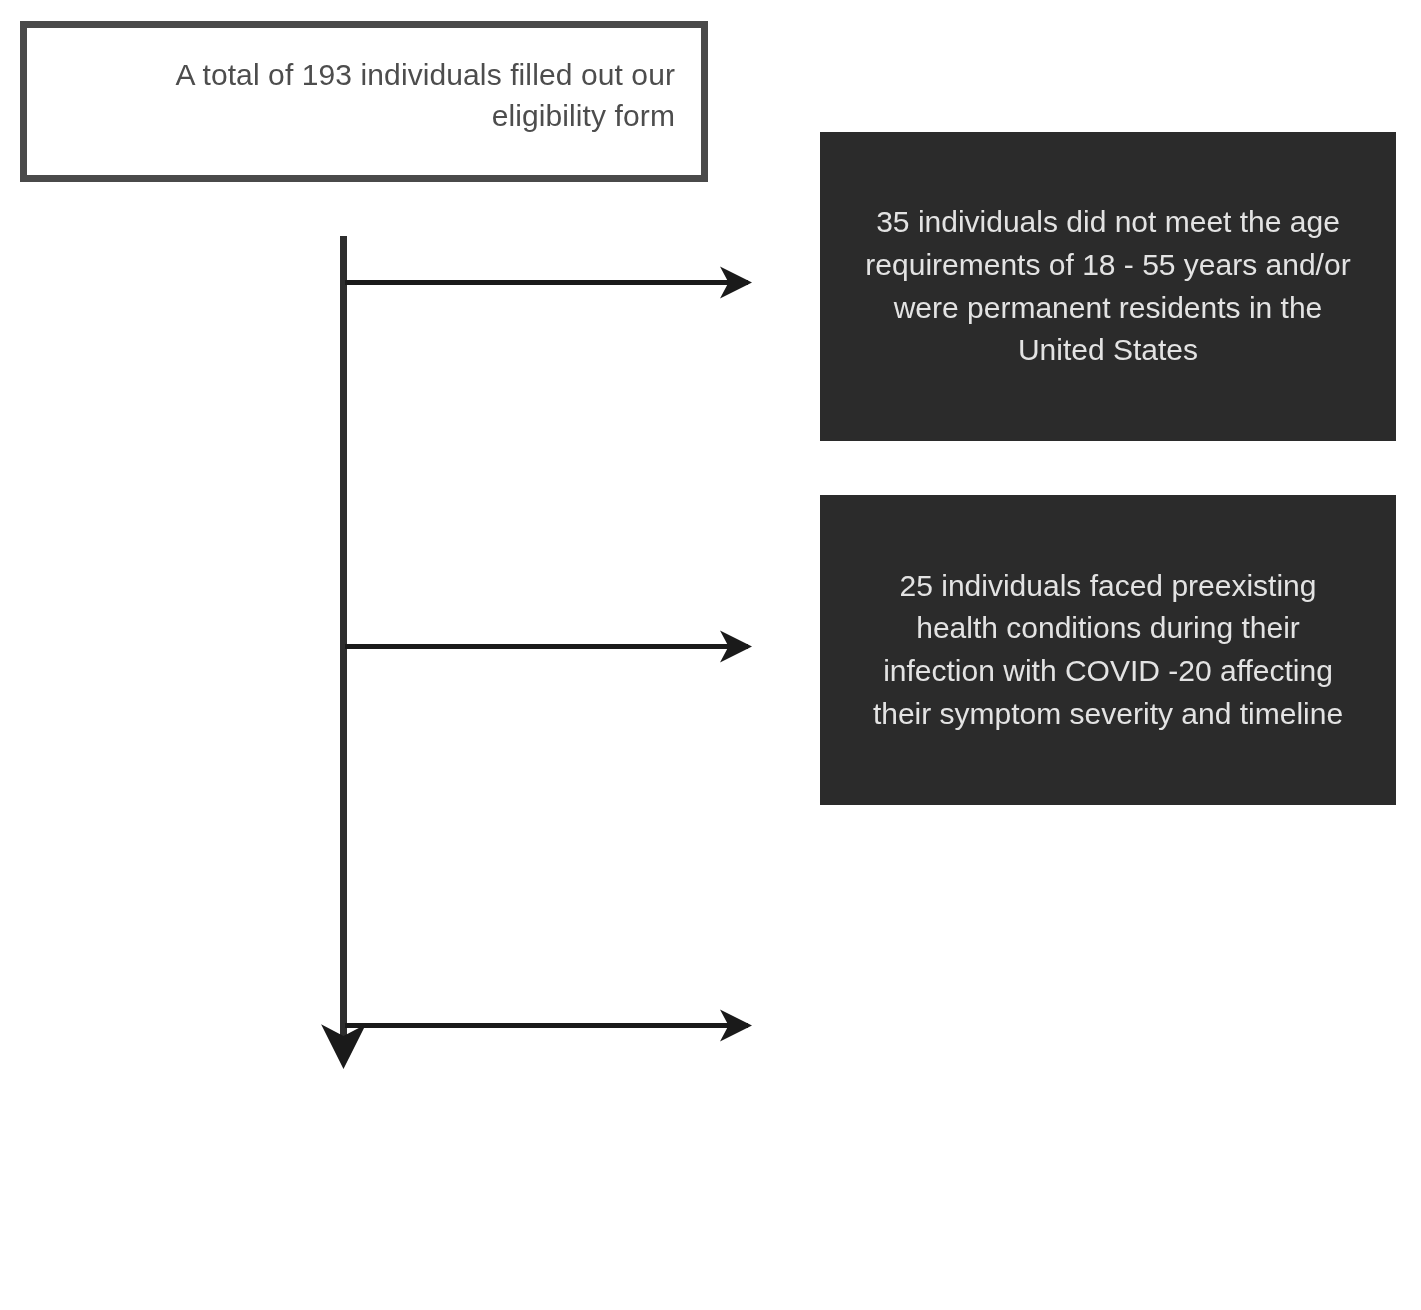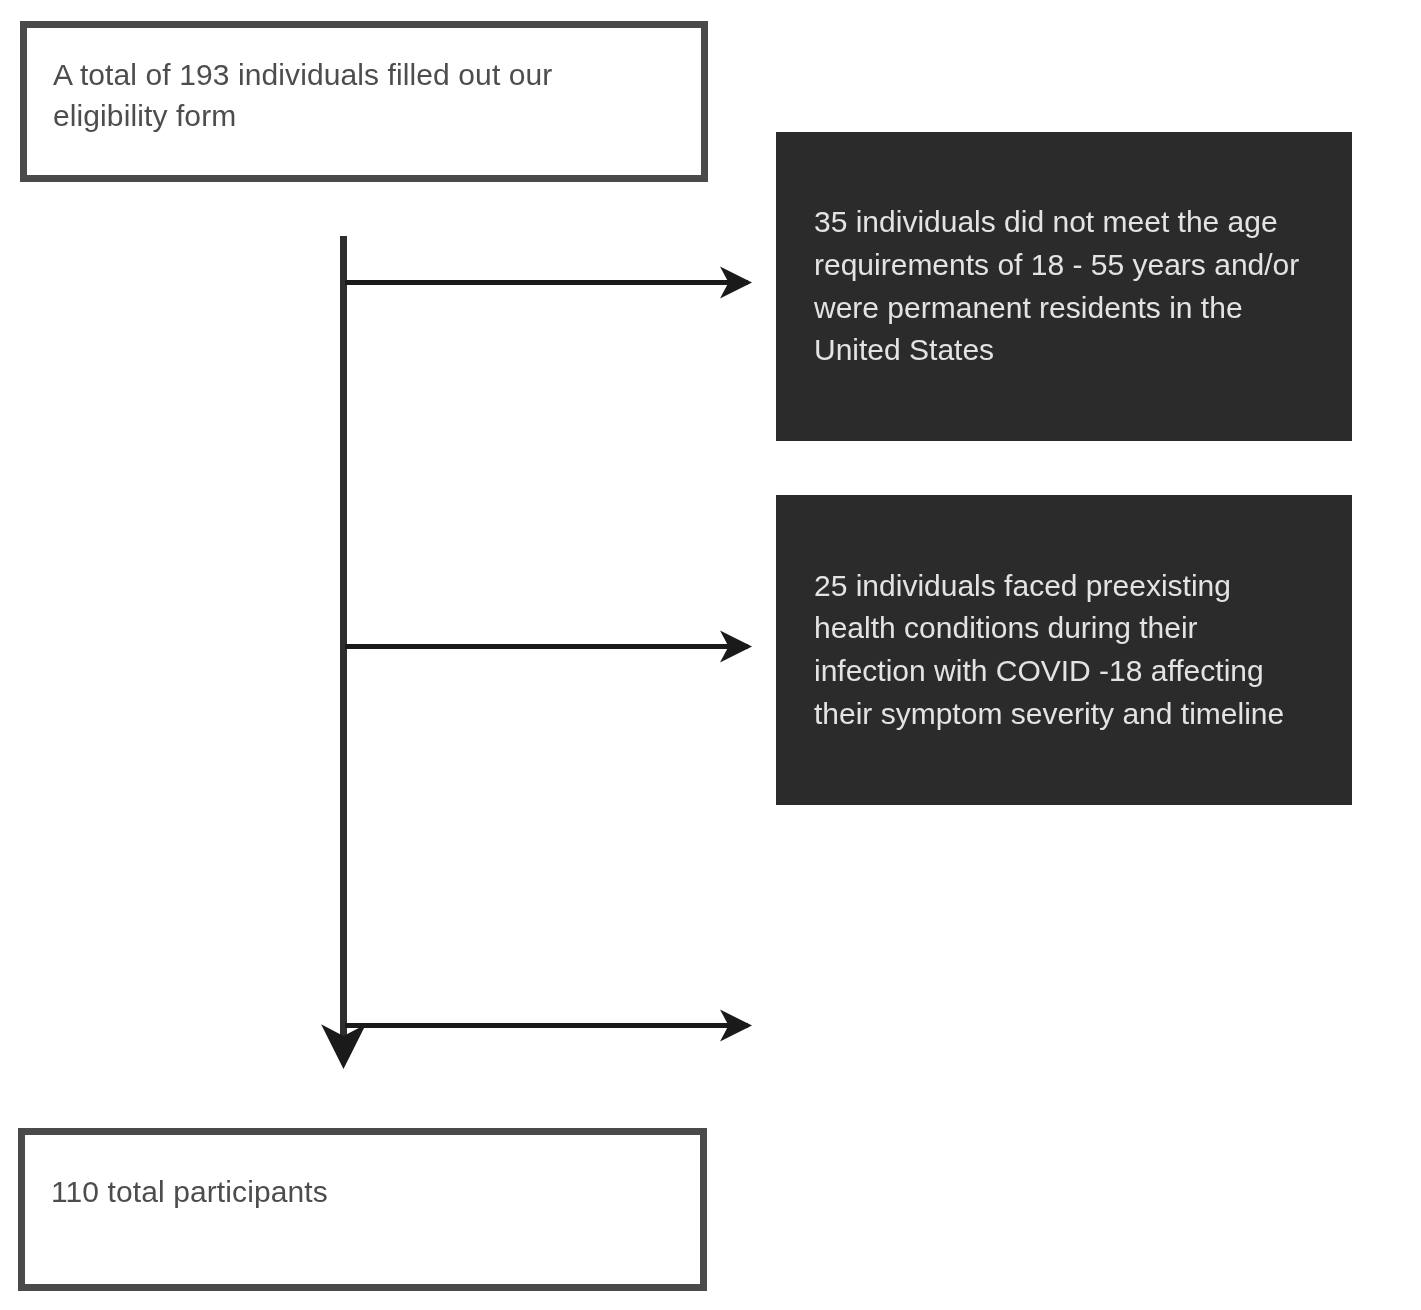--- a/index.html
+++ b/index.html
@@ -20,21 +20,21 @@
 
   
   .flow-box {
     position: absolute;
     box-sizing: border-box;
     background: #ffffff;
     border: 7px solid #4a4a4a;
     display: flex;
     align-items: flex-start;
     justify-content: center;
-    text-align: left;
+    text-align: right;
   }
   .flow-box .box-text {
     color: #4d4d4d;
     font-size: 30px;
     line-height: 1.38;
     letter-spacing: 0.1px;
     font-weight: 400;
     padding: 0 26px;
     width: 100%;
     box-sizing: border-box;
@@ -57,22 +57,22 @@
   #box-participants .box-text { padding-top: 36px; }
 
   
   .exclusion-box {
     position: absolute;
     box-sizing: border-box;
     background: #2b2b2b;
     display: flex;
     align-items: center;
     justify-content: center;
-    text-align: left;
-    left: 776px;
+    text-align: center;
+    left: 820px;
     width: 576px;
   }
   .exclusion-box .box-text {
     color: #e3e3e3;
     font-size: 30px;
     line-height: 1.42;
     font-weight: 400;
     padding: 0 38px;
     width: 100%;
     box-sizing: border-box;
@@ -99,27 +99,24 @@
 
   <div class="flow-box" id="box-eligibility">
     <div class="box-text">A total of 193 individuals filled out our eligibility form</div>
   </div>
 
   <div class="exclusion-box" id="box-exclusion-age">
     <div class="box-text">35 individuals did not meet the age requirements of 18 - 55 years and/or were permanent residents in the United States</div>
   </div>
 
   <div class="exclusion-box" id="box-exclusion-health">
-    <div class="box-text">25 individuals faced preexisting health conditions during their infection with COVID -18 affecting their symptom severity and timeline</div>
+    <div class="box-text">25 individuals faced preexisting health conditions during their infection with COVID -20 affecting their symptom severity and timeline</div>
   </div>
 
 
-  <div class="flow-box" id="box-participants">
-    <div class="box-text">110 total participants</div>
-  </div>
 
   <svg id="connectors" viewBox="0 0 1421 1310">
     <defs>
       <marker id="arrow-right" markerWidth="7" markerHeight="7" refX="5.6" refY="3.5" orient="auto" markerUnits="strokeWidth">
         <path d="M0,0.3 L6.4,3.5 L0,6.7 L1.7,3.5 Z" fill="#1a1a1a"></path>
       </marker>
       <marker id="arrow-down" markerWidth="7" markerHeight="7" refX="5.4" refY="3.5" orient="auto" markerUnits="strokeWidth">
         <path d="M0,0.3 L6.4,3.5 L0,6.7 L1.7,3.5 Z" fill="#1a1a1a"></path>
       </marker>
     </defs>

